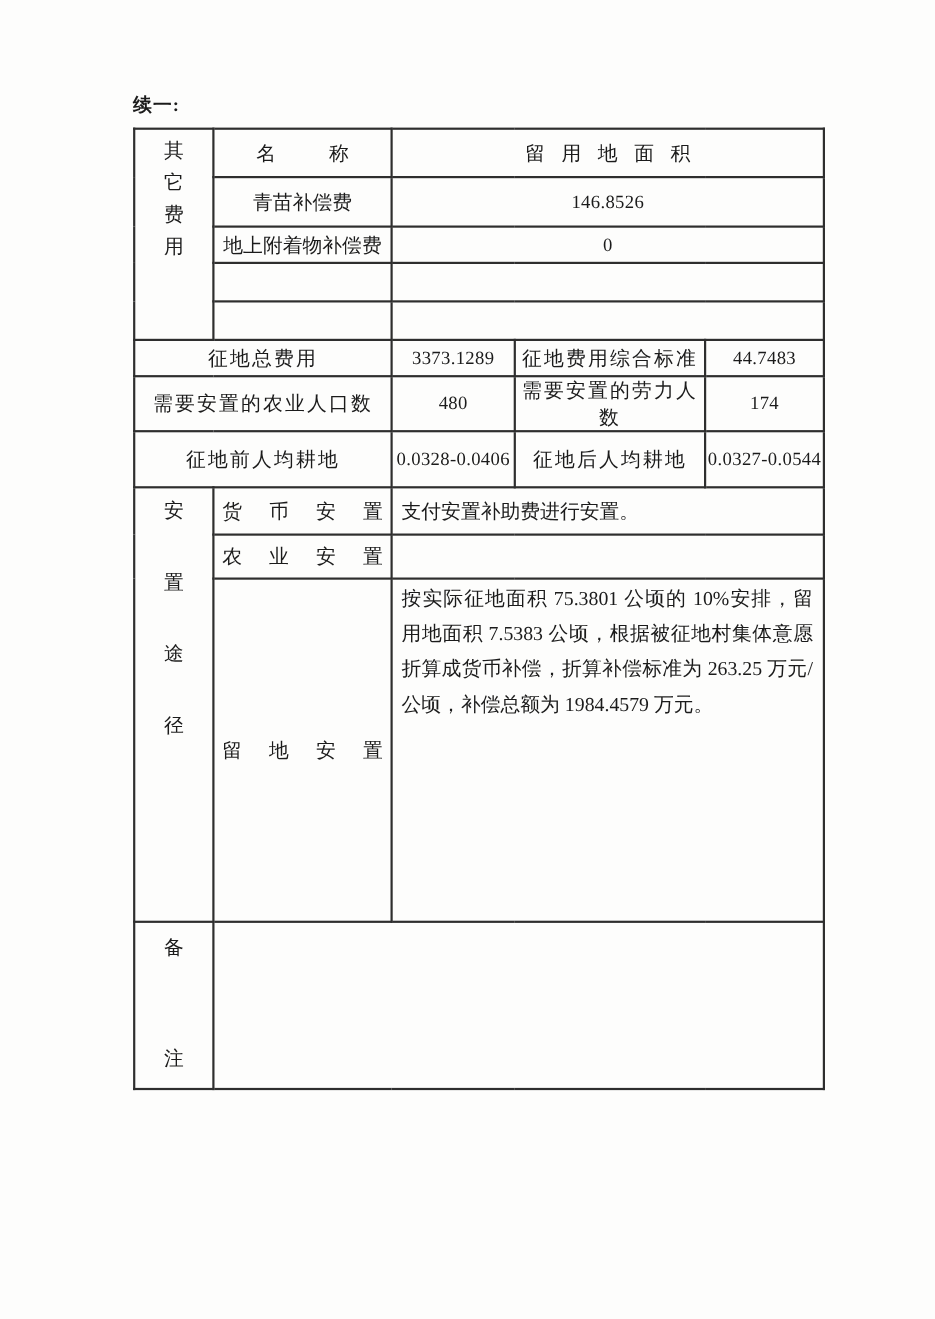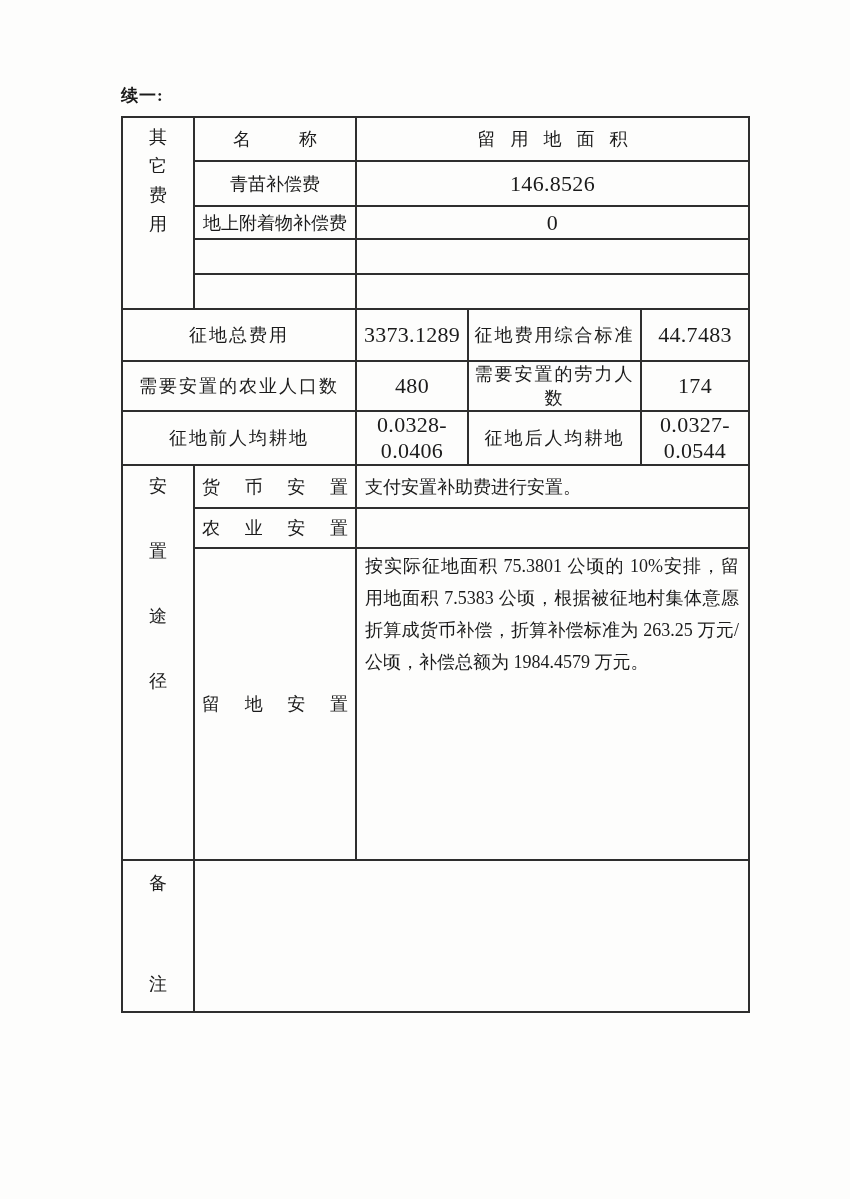--- a/index.html
+++ b/index.html
@@ -39,21 +39,21 @@
   .vstack-resettle { padding-top: 10px; gap: 45px; }
   .vstack-remarks  { padding-top: 12px; gap: 81px; }
   
   .spread {
     display: flex; justify-content: space-between;
     padding: 0 7px; width: 100%;
   }
   .spread-name { padding: 0 38px; }
   .head-std { letter-spacing: 15px; padding-left: 15px; }
   .label-mid { letter-spacing: 2px; }
-  .value { font-size: 22px; letter-spacing: 0.3px; }
+  .value { font-size: 17px; letter-spacing: 0.3px; }
   td.content-left { text-align: left; padding-left: 8px; }
   td.content-para {
     text-align: justify; vertical-align: top;
     padding: 1px 9px 0 8px;
     line-height: 32px;
     border-radius: 20px;
   }
 </style>
 </head>
 <body>
@@ -97,21 +97,21 @@
     </tr>
     <tr style="height:35px">
       <td></td>
       <td colspan="3" class="value"></td>
     </tr>
     <tr style="height:35px">
       <td></td>
       <td colspan="3" class="value"></td>
     </tr>
 
-    <tr style="height:52px">
+    <tr style="height:33px">
       <td colspan="2" class="label-mid">征地总费用</td>
       <td class="value">3373.1289</td>
       <td class="label-mid">征地费用综合标准</td>
       <td class="value">44.7483</td>
     </tr>
     <tr style="height:44px">
       <td colspan="2" class="label-mid">需要安置的农业人口数</td>
       <td class="value">480</td>
       <td class="label-mid">需要安置的劳力人数</td>
       <td class="value">174</td>

